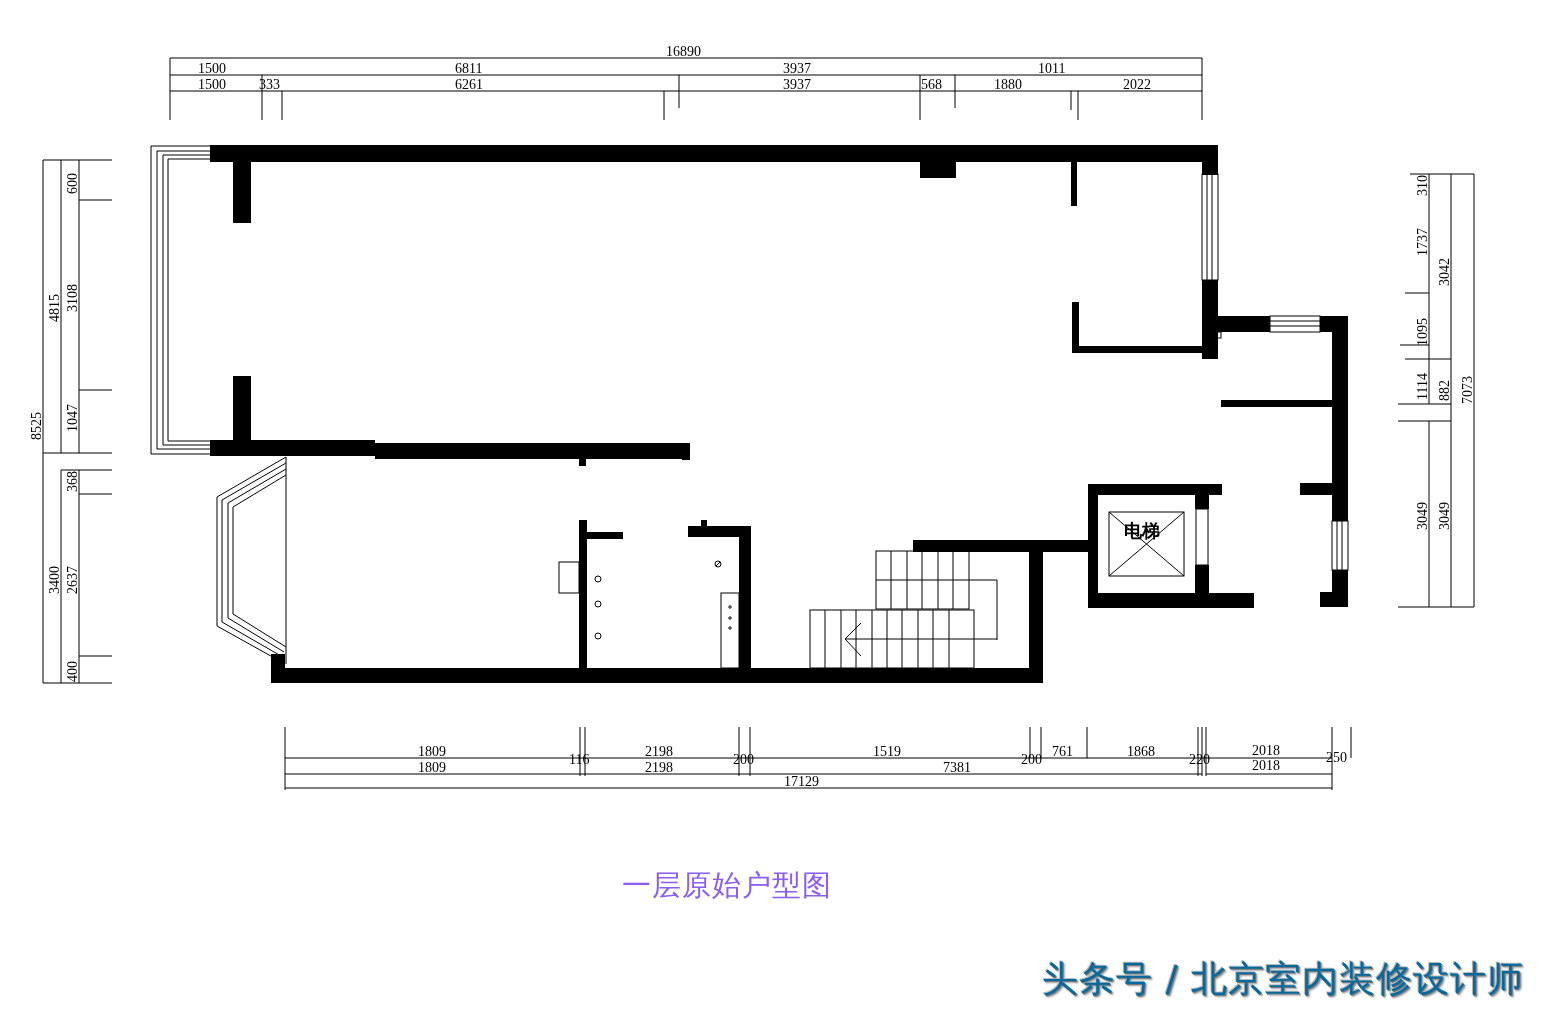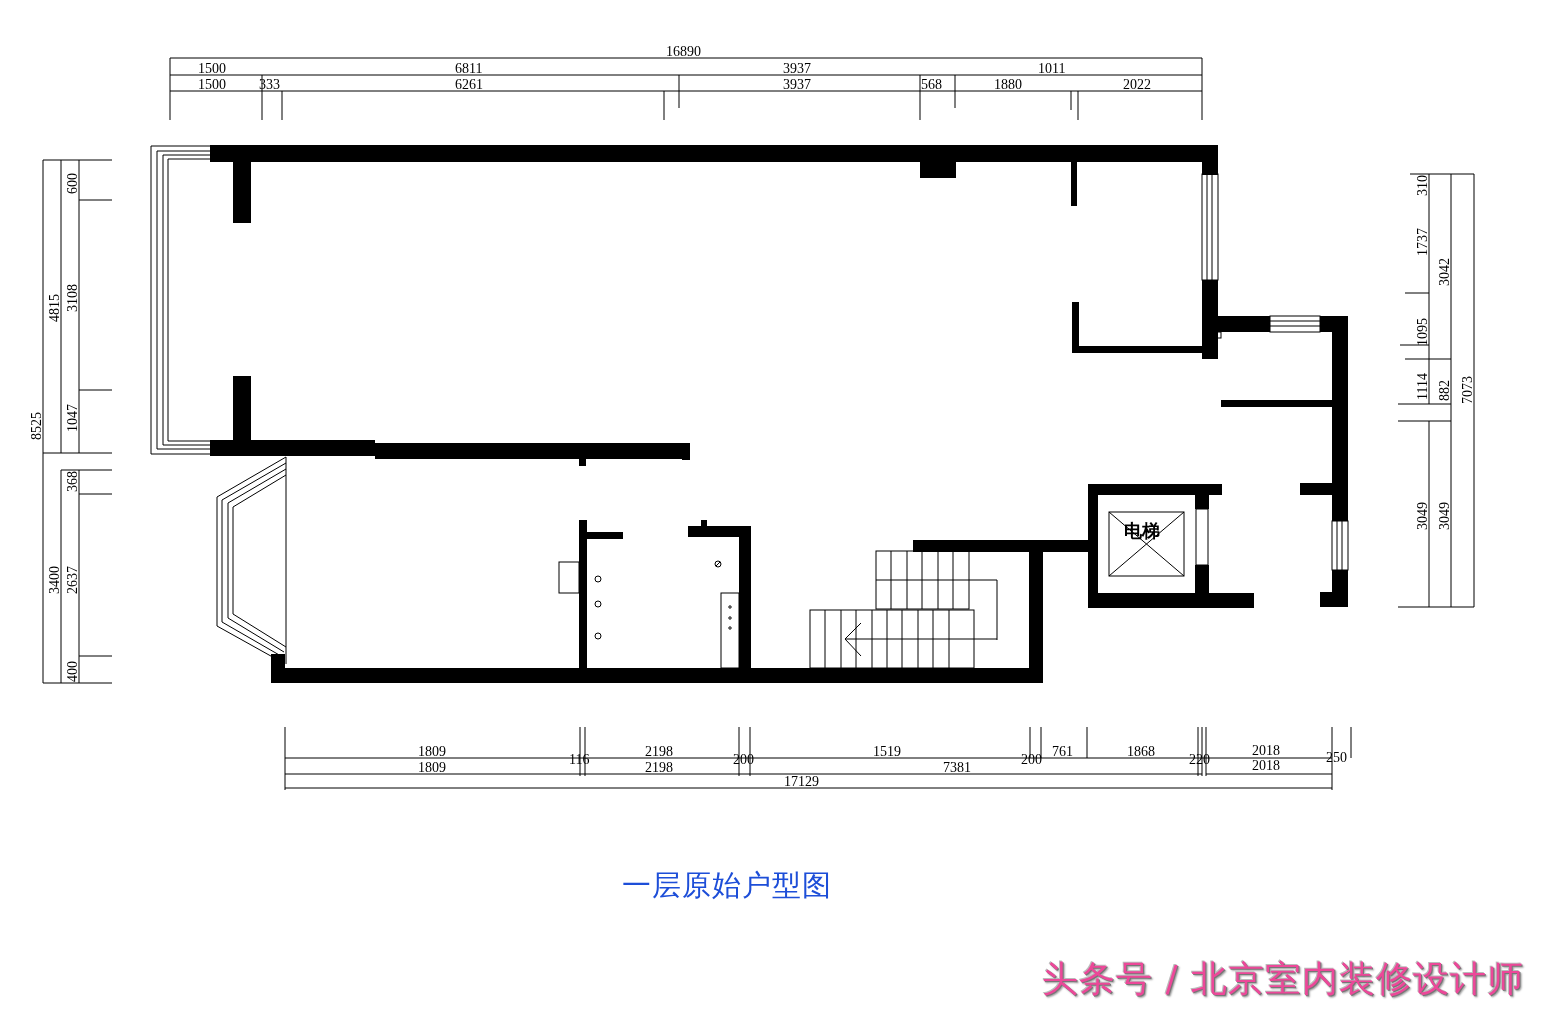--- a/index.html
+++ b/index.html
@@ -1,20 +1,20 @@
 <!DOCTYPE html>
 <html><head>
 <meta charset="utf-8">
 <style>
   html, body { margin: 0; padding: 0; background: #ffffff; }
   body { width: 1561px; height: 1013px; position: relative; overflow: hidden; font-family: "DejaVu Sans", sans-serif; }
   #plan { position: absolute; left: 0; top: 0; width: 1561px; height: 1013px; }
   .dim { font-family: "Liberation Serif", serif; font-size: 14px; fill: #000; }
-  .caption { position: absolute; left: 622px; top: 866px; font-family: "DejaVu Serif", serif; font-size: 29px; color: #1d4ed8; letter-spacing: 1px; }
-  .watermark { position: absolute; left: 1042px; top: 955px; font-family: "DejaVu Sans", sans-serif; font-size: 36px; color: #ec4899; text-shadow: 1px 1px 0 #777, -1px -1px 0 #bbb, 2px 2px 2px #999; letter-spacing: 1px; }
+  .caption { position: absolute; left: 622px; top: 866px; font-family: "DejaVu Serif", serif; font-size: 29px; color: #8b5cf6; letter-spacing: 1px; }
+  .watermark { position: absolute; left: 1042px; top: 955px; font-family: "DejaVu Sans", sans-serif; font-size: 36px; color: #0369a1; text-shadow: 1px 1px 0 #777, -1px -1px 0 #bbb, 2px 2px 2px #999; letter-spacing: 1px; }
   .lift-label { font-family: "DejaVu Sans", sans-serif; font-weight: bold; font-size: 18px; fill: #000; }
 </style>
 </head>
 <body>
 
 <svg id="plan" viewBox="0 0 1561 1013" xmlns="http://www.w3.org/2000/svg">
 
   <g stroke="#000" stroke-width="1" fill="none">
     <line x1="170" y1="58" x2="1202" y2="58"></line>
     <line x1="170" y1="75" x2="1202" y2="75"></line>

